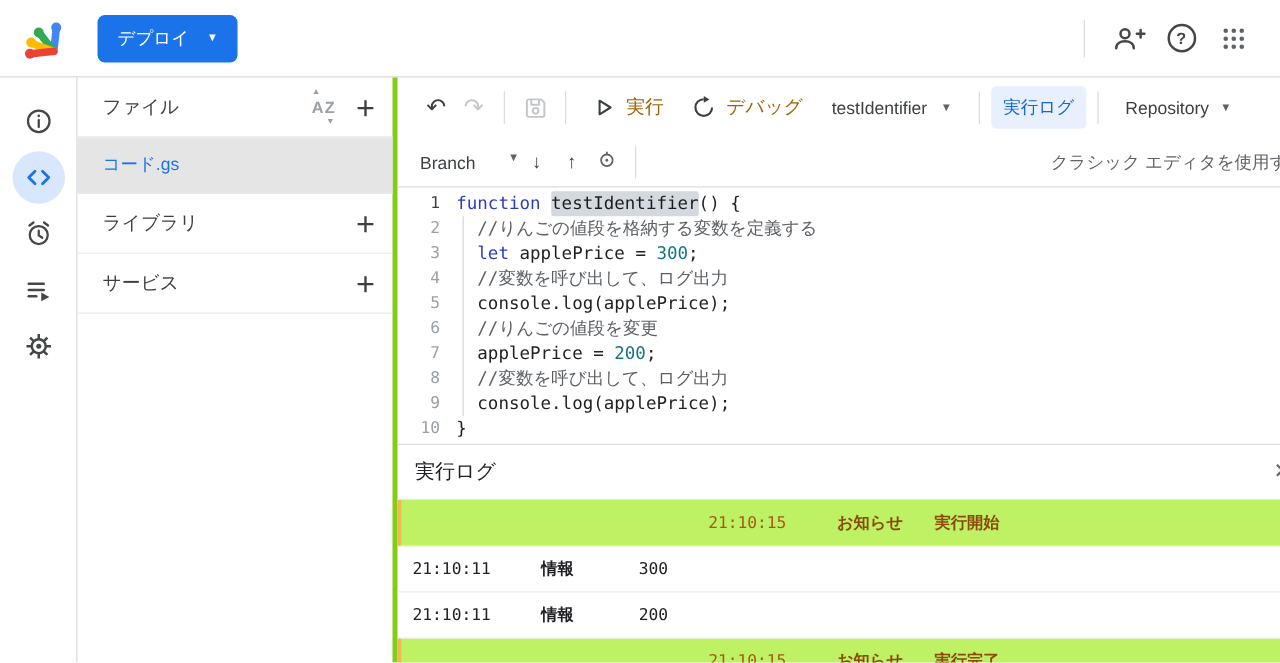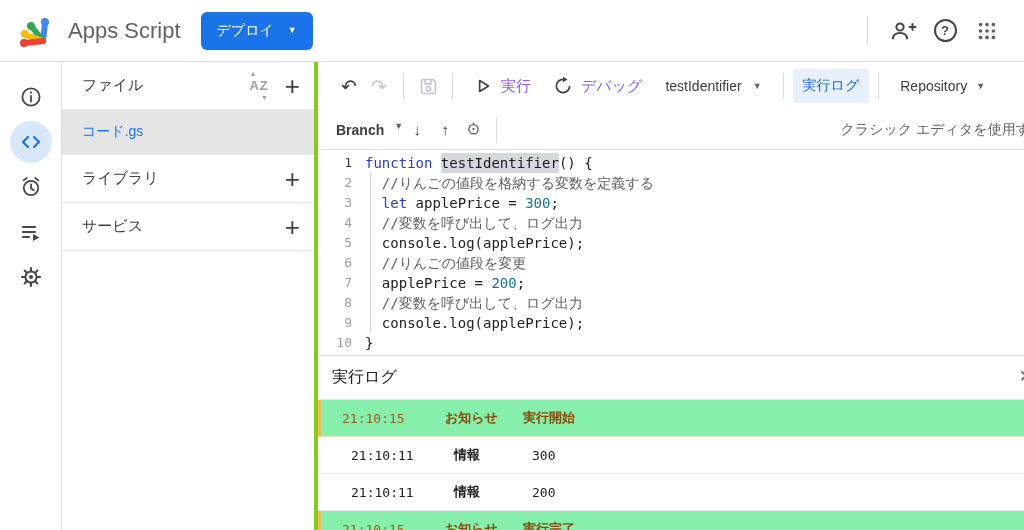--- a/index.html
+++ b/index.html
@@ -53,33 +53,33 @@
 
   
   .edcol { flex:1; min-width:0; display:flex; flex-direction:column; }
 
   .tbar { height:48px; flex:none; display:flex; align-items:center; padding-left:16px; white-space:nowrap; }
   .tb-ico { border:none; background:none; cursor:pointer; display:flex; align-items:center;
     justify-content:center; width:30px; height:30px; font-size:19px; color:#3c4043; }
   .tb-ico.disabled { color:#c3c6ca; cursor:default; }
   .tb-div { width:1px; height:26px; background:#dadce0; margin:0 9px; flex:none; }
   .run-btn,.debug-btn { border:none; background:none; cursor:pointer; display:flex;
-    align-items:flex-end; gap:8px; font-size:15px; color:#8b5cf6; padding:0 11px; font-family:inherit; }
+    align-items:flex-start; gap:8px; font-size:15px; color:#a16207; padding:0 11px; font-family:inherit; }
   .fn-select { border:none; background:none; cursor:pointer; display:flex; align-items:center;
     gap:11px; font-size:14px; color:#3c4043; padding:0 12px; font-family:inherit; }
   .caret-sm { font-size:9px; color:#5f6368; line-height:1; }
   .log-pill { border:none; cursor:pointer; background:#e8f0fe; color:#1967d2; font-size:14px;
     padding:8px 10px; border-radius:4px; font-family:inherit; }
   .repo-btn { border:none; background:none; cursor:pointer; display:flex; align-items:center;
     gap:9px; font-size:14px; color:#3c4043; padding:0 12px; font-family:inherit; }
 
   .gitbar { height:40px; flex:none; display:flex; align-items:center; padding-left:18px;
     border-bottom:1px solid #dadce0; position:relative; }
   .branch-btn { border:none; background:none; cursor:pointer; display:flex; align-items:flex-start;
-    gap:10px; font-size:14px; color:#3c4043; font-family:inherit;font-weight:bold; }
+    gap:26px; font-size:14px; color:#3c4043; font-family:inherit; }
   .git-arrow { border:none; background:none; cursor:pointer; font-size:15px; color:#3c4043;
     width:28px; text-align:center; }
   .git-arrow:first-of-type { margin-left:8px; }
   .classic-link { position:absolute; right:-6px; top:11px; font-size:14px; color:#5f6368;
     white-space:nowrap; cursor:pointer; }
 
   
   .code { height:205px; flex:none; padding-top:3px; position:relative;
     font-family:"DejaVu Sans Mono","Liberation Mono",monospace; font-size:14px; }
   .indent-guide { position:absolute; left:52px; top:23px; height:160px; width:0;
@@ -94,25 +94,25 @@
   .tok-hl  { color:#1b1b1b; background:#d3d9de; border-radius:2px; }
 
   
   .logpanel { flex:1; min-height:0; border-top:1px solid #dadce0; display:flex; flex-direction:column; }
   .log-hdr { height:44px; flex:none; display:flex; align-items:center; padding-left:14px;
     font-size:16px; color:#202124; border-bottom:1px solid #e4e6e8; position:relative; }
   .log-close { position:absolute; right:-9px; top:10px; border:none; background:none; cursor:pointer;
     font-size:17px; color:#5f6368; }
   .log-row { height:37px; display:flex; align-items:center; border-bottom:1px solid #ededed;
     font-family:"DejaVu Sans Mono","Liberation Mono",monospace; font-size:13px; color:#202124; }
-  .log-row .t  { width:80px; flex:none; margin-left:33px; }
+  .log-row .t  { width:80px; flex:none; margin-left:12px; }
   .log-row .ty { width:78px; flex:none; margin-left:23px; font-weight:bold; font-size:13px;
     font-family:"Liberation Sans","DejaVu Sans",sans-serif; }
   .log-row .msg { font-family:"DejaVu Sans Mono","Liberation Mono",monospace; }
-  .log-row.notice { background:#86efac; border-left:3px solid #edba57; border-bottom:1px solid #f0e4c0; }
+  .log-row.notice { background:#bef264; border-left:3px solid #edba57; border-bottom:1px solid #f0e4c0;justify-content:center; }
   .log-row.notice .t { color:#a55a12; margin-left:21px; }
   .log-row.notice .ty,.log-row.notice .msg { color:#8c4a0a; }
   .log-row.notice .msg { font-weight:bold;
     font-family:"Liberation Sans","DejaVu Sans",sans-serif; }
 </style>
 </head>
 <body>
 
 <header class="hdr">
   <svg class="logo" viewBox="0 0 38 38">
@@ -120,21 +120,20 @@
       <line x1="23" y1="29" x2="25" y2="11" stroke="#4285f4"></line>
         <circle cx="25" cy="10" r="4" fill="#4285f4"></circle>
       <line x1="23" y1="29" x2="12" y2="15" stroke="#34a853"></line>
         <circle cx="11" cy="14" r="4" fill="#34a853"></circle>
       <line x1="23" y1="29" x2="6" y2="23" stroke="#fbbc04"></line>
         <circle cx="5" cy="22" r="4" fill="#fbbc04"></circle>
       <line x1="23" y1="29" x2="5" y2="31" stroke="#ea4335"></line>
         <circle cx="4" cy="31" r="4" fill="#ea4335"></circle>
     </g>
   </svg>
-  <span class="app-name">Apps Script</span>
   <button class="deploy-btn">
     <span>デプロイ</span>
     <span class="caret">▼</span>
   </button>
   <span class="hdr-spacer"></span>
   <span class="hdr-divider"></span>
   <button class="hdr-icon">
     <svg width="27" height="24" viewBox="0 0 27 24" fill="none" stroke="#444746" stroke-width="2" stroke-linecap="round">
       <circle cx="10" cy="8" r="3.6"></circle>
       <path d="M3 19.5c0-3.6 3.1-5.6 7-5.6s7 2 7 5.6"></path>

